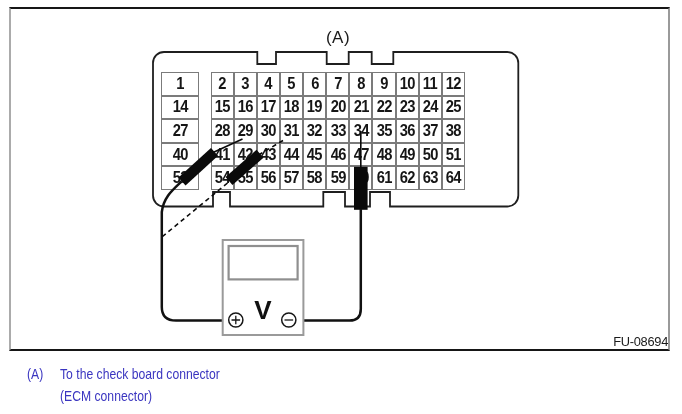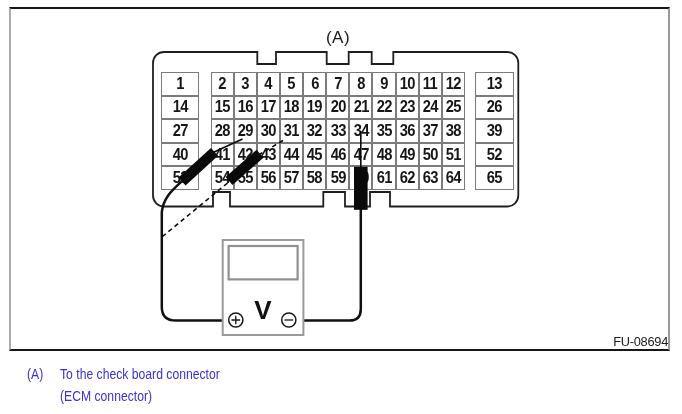--- a/index.html
+++ b/index.html
@@ -223,37 +223,20 @@
       <div class="cell">
         <span>62</span>
       </div>
       <div class="cell">
         <span>63</span>
       </div>
       <div class="cell">
         <span>64</span>
       </div>
     </div>
-  <div class="pin-block" id="right-col">
-      <div class="cell">
-        <span>13</span>
-      </div>
-      <div class="cell">
-        <span>26</span>
-      </div>
-      <div class="cell">
-        <span>39</span>
-      </div>
-      <div class="cell">
-        <span>52</span>
-      </div>
-      <div class="cell">
-        <span>65</span>
-      </div>
-    </div>
 
   <svg class="diagram-svg" width="682" height="414" viewBox="0 0 682 414">
 
     <path d="M 164 52 H 257.3 V 64 H 276 V 52 H 326.7 V 64 H 348.7 V 52 H 371.7 V 64 H 393.3 V 52
          H 507.3 A 11 11 0 0 1 518.3 63 V 195.5 A 11 11 0 0 1 507.3 206.5
          H 390 V 192 H 370 V 206.5 H 345 V 192 H 323.3 V 206.5 H 230 V 192 H 213 V 206.5
          H 164 A 11 11 0 0 1 153 195.5 V 63 A 11 11 0 0 1 164 52 Z" fill="none" stroke="#1f1f1f" stroke-width="1.8"></path>
 
     <line x1="213" y1="152.5" x2="242.5" y2="139" stroke="#0a0a0a" stroke-width="1.6"></line>
     <line x1="182" y1="181.5" x2="214.5" y2="151.8" stroke="#0a0a0a" stroke-width="10.5"></line>

